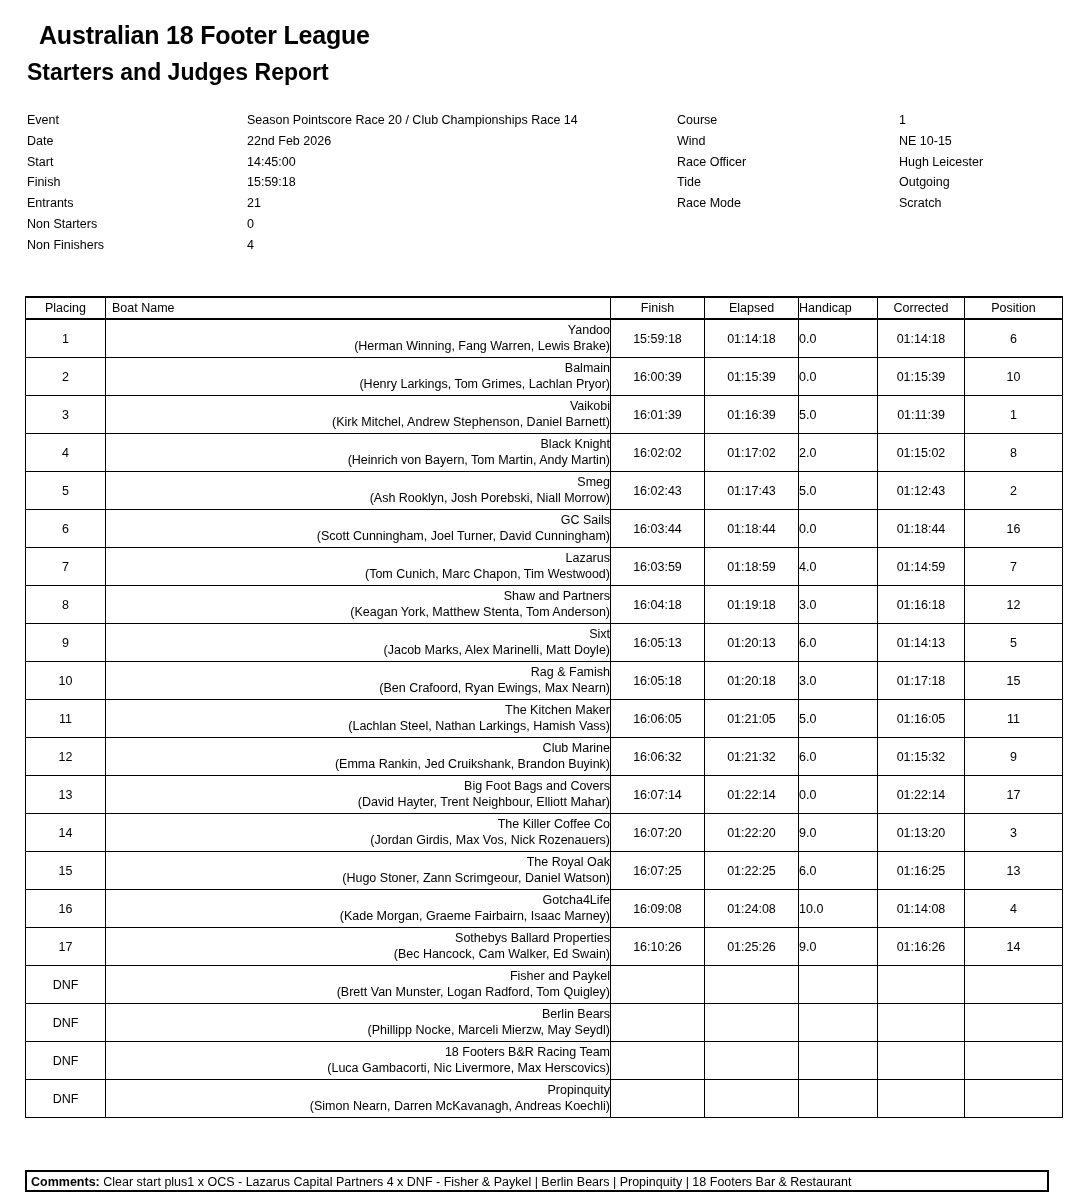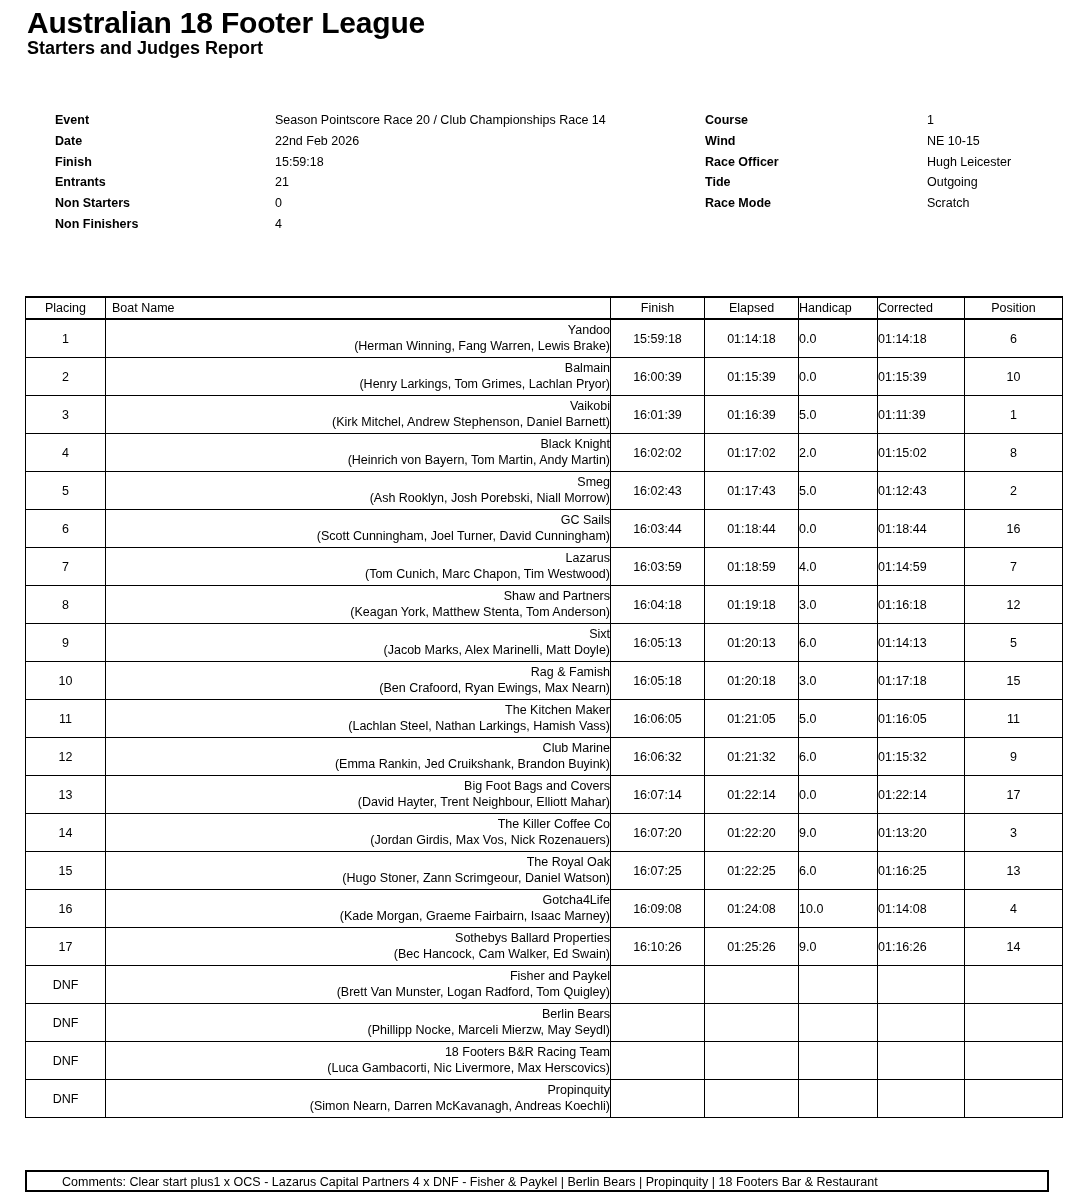--- a/index.html
+++ b/index.html
@@ -23,29 +23,29 @@
     box-sizing: border-box;
   }
 
   
   .title-block {
     position: absolute;
     left: 27px;
     top: 8px;
   }
   .doc-title {
-    font-size: 30px;
+    font-size: 25px;
     font-weight: bold;
     letter-spacing: -0.2px;
     line-height: 30px;
-    margin: 0;
+    margin: 12px;
     white-space: nowrap;
   }
   .doc-subtitle {
-    font-size: 18px;
+    font-size: 23px;
     font-weight: bold;
     line-height: 21px;
     margin: 0;
     white-space: nowrap;
   }
 
   
   .meta {
     position: absolute;
     left: 27px;
@@ -61,23 +61,22 @@
   .meta-col.left  { left: 0px;   width: 640px; }
   .meta-col.right { left: 650px; width: 380px; }
   .meta-row {
     position: relative;
     height: 20.8px;
     white-space: nowrap;
   }
   .meta-label {
     display: inline-block;
     width: 220px;
-    font-weight: bold;
+    font-weight: normal;
     vertical-align: top;
-    margin-left: 28px;
   }
   .meta-col.right .meta-label {
     width: 222px;
   }
   .meta-value {
     display: inline-block;
     vertical-align: top;
   }
 
   
@@ -115,21 +114,21 @@
   table.results tbody td {
     border-top: 1.6px solid #000;
     border-bottom: 1.6px solid #000;
     height: 36px;
   }
   .c-placing { width: 80px;  text-align: center; }
   .c-boat    { width: 505px; text-align: right; }
   .c-finish  { width: 94px;  text-align: center; }
   .c-elapsed { width: 94px;  text-align: center; margin-left: 12px; }
   .c-hcap    { width: 79px;  text-align: left; }
-  .c-corr    { width: 87px;  text-align: left; }
+  .c-corr    { width: 87px;  text-align: center; }
   .c-pos     { width: 98px;  text-align: center; }
 
   .boat-cell {
     padding: 3px 0 3px 6px;
     line-height: 15.5px;
   }
   .boat-name { display: block; white-space: nowrap; }
   .boat-crew { display: block; white-space: nowrap; }
 
   
@@ -140,36 +139,37 @@
     width: 1024px;
     box-sizing: border-box;
     border: 2px solid #000000;
     height: 22px;
     line-height: 18px;
     font-size: 12.5px;
     padding: 1px 4px;
     white-space: nowrap;
     overflow: hidden;
   }
-  .comments-label { font-weight: normal; margin-left: 31px; }
+  .comments-label { font-weight: bold; }
 </style>
 </head>
 <body>
 
 <div class="page">
 
   <div class="title-block">
     <h1 class="doc-title">Australian 18 Footer League</h1>
     <h2 class="doc-subtitle">Starters and Judges Report</h2>
   </div>
 
   <div class="meta">
     <div class="meta-col left" id="meta-left">
         <div class="meta-row"><span class="meta-label">Event</span><span class="meta-value">Season Pointscore Race 20 / Club Championships Race 14</span></div>
         <div class="meta-row"><span class="meta-label">Date</span><span class="meta-value">22nd Feb 2026</span></div>
+        <div class="meta-row"><span class="meta-label">Start</span><span class="meta-value">14:45:00</span></div>
         <div class="meta-row"><span class="meta-label">Finish</span><span class="meta-value">15:59:18</span></div>
         <div class="meta-row"><span class="meta-label">Entrants</span><span class="meta-value">21</span></div>
         <div class="meta-row"><span class="meta-label">Non Starters</span><span class="meta-value">0</span></div>
         <div class="meta-row"><span class="meta-label">Non Finishers</span><span class="meta-value">4</span></div>
       </div>
     <div class="meta-col right" id="meta-right">
         <div class="meta-row"><span class="meta-label">Course</span><span class="meta-value">1</span></div>
         <div class="meta-row"><span class="meta-label">Wind</span><span class="meta-value">NE 10-15</span></div>
         <div class="meta-row"><span class="meta-label">Race Officer</span><span class="meta-value">Hugh Leicester</span></div>
         <div class="meta-row"><span class="meta-label">Tide</span><span class="meta-value">Outgoing</span></div>

